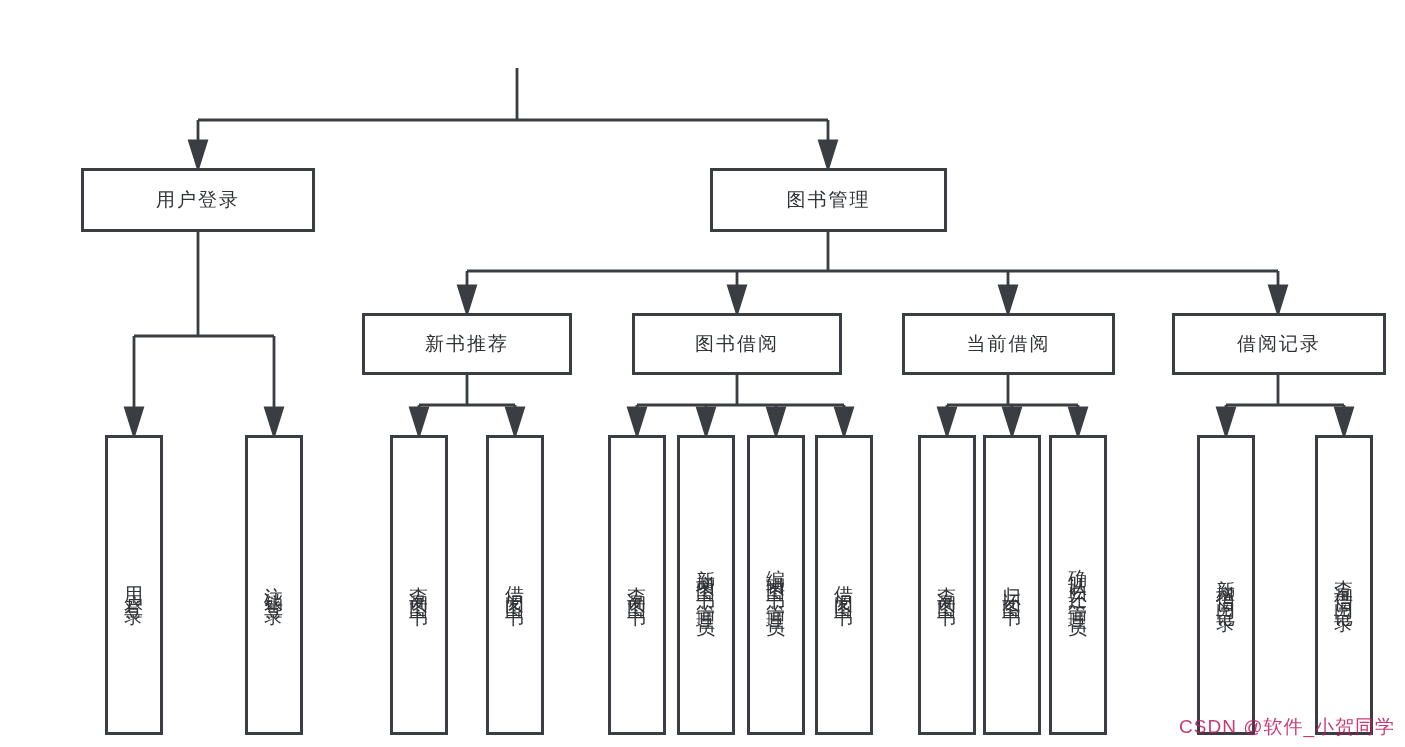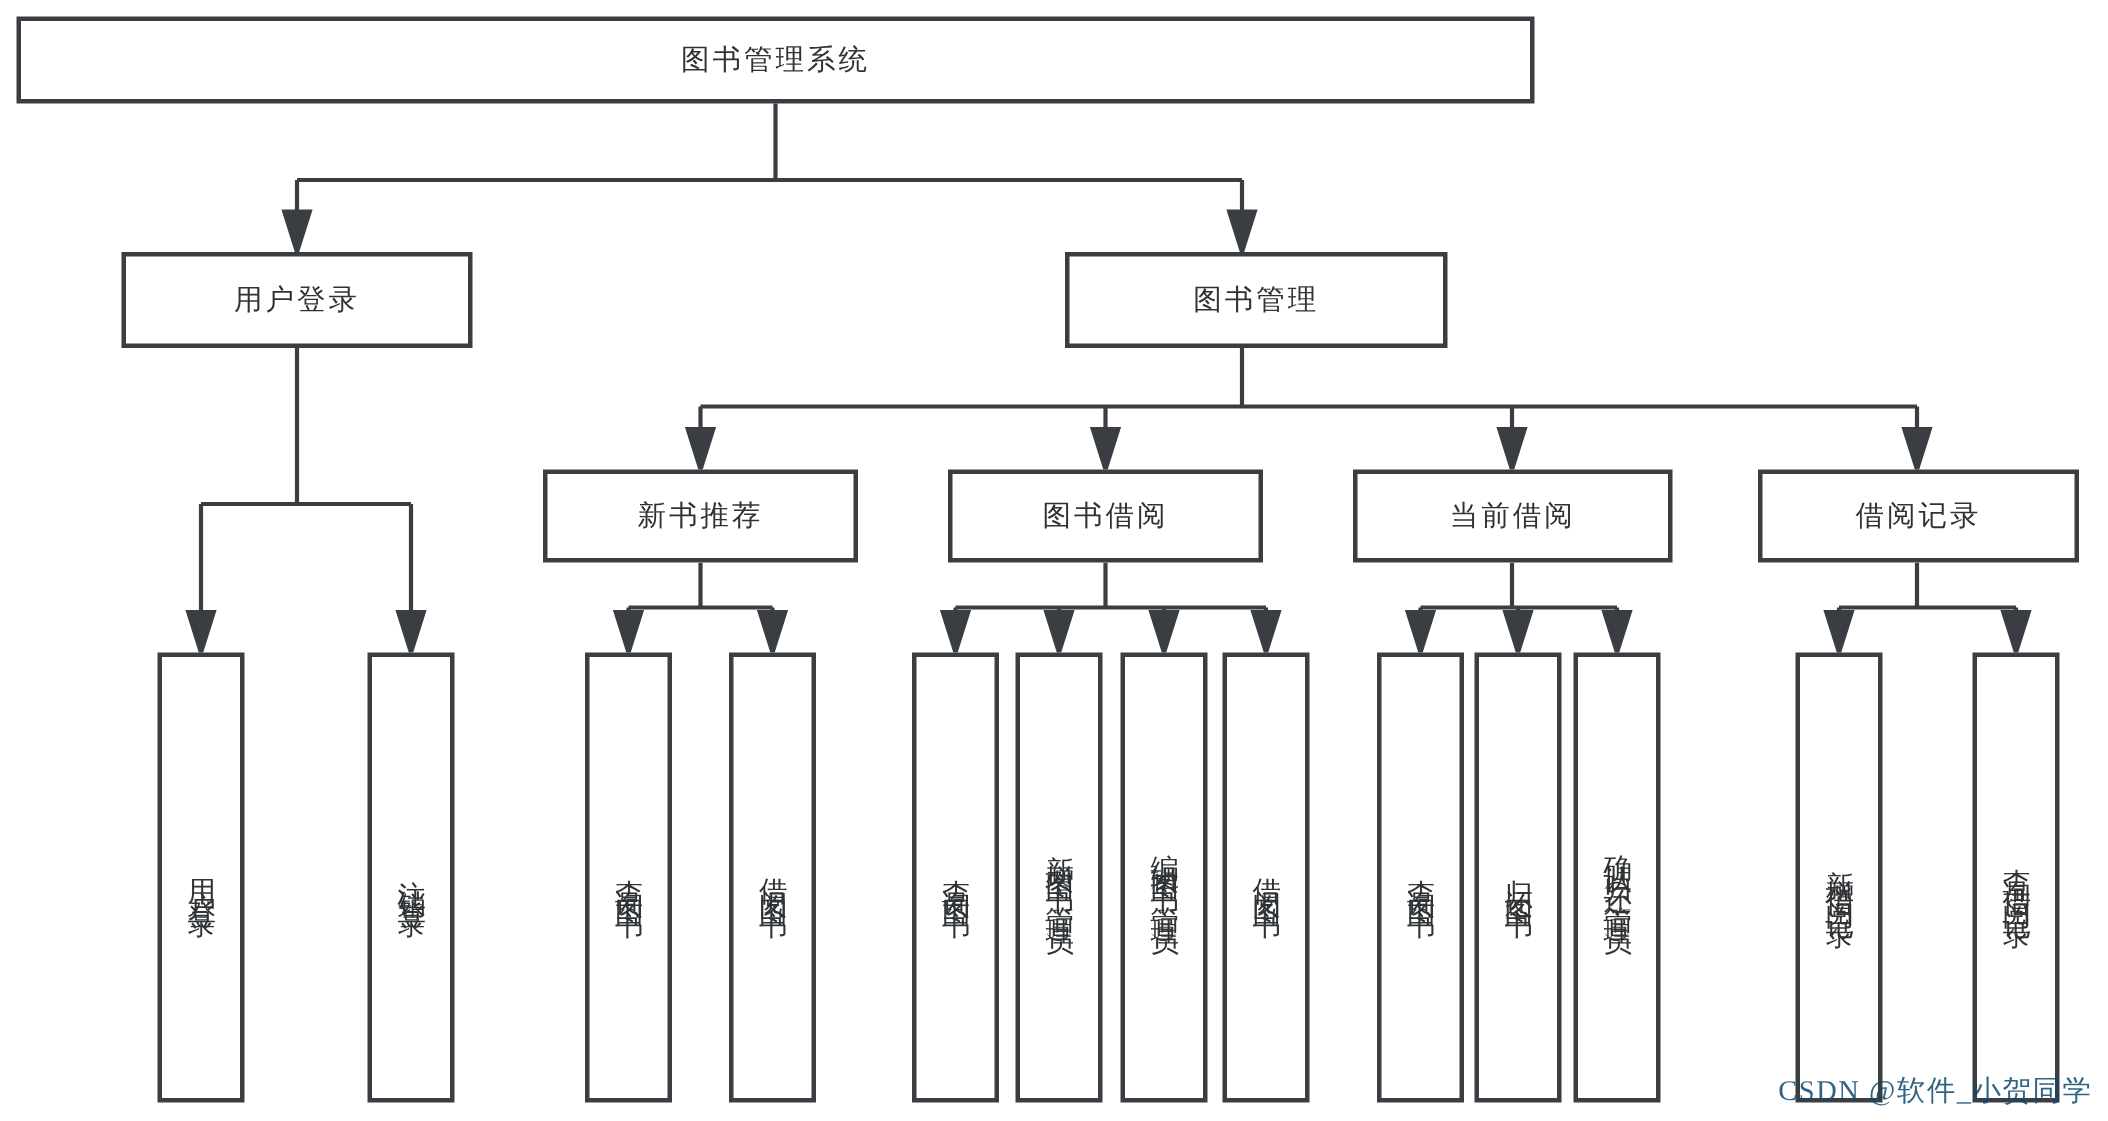--- a/index.html
+++ b/index.html
@@ -40,21 +40,21 @@
     writing-mode: vertical-lr;
     text-orientation: mixed;
     letter-spacing: 7px;
     line-height: 1;
     white-space: nowrap;
   }
   
   #root-box       { left: 11px;   top: 11px;  width: 1012px; height: 58px; }
   .lvl2           { top: 168px; height: 64px; }
   #n-user-login   { left: 81px;  width: 234px; }
-  #n-book-mgmt    { left: 710px; width: 255px; }
+  #n-book-mgmt    { left: 710px; width: 237px; }
   .lvl3           { top: 313px; height: 62px; align-items: center; }
   #n-new-books    { left: 362px;  width: 210px; }
   #n-book-borrow  { left: 632px;  width: 210px; }
   #n-current      { left: 902px;  width: 213px; }
   #n-records      { left: 1172px; width: 214px; }
   .leaf           { top: 435px; height: 300px; width: 58px; }
   #lf-login       { left: 105px; }
   #lf-logout      { left: 245px; }
   #lf-nb-query    { left: 390px; }
   #lf-nb-borrow   { left: 486px; }
@@ -65,25 +65,24 @@
   #lf-cb-query    { left: 918px; }
   #lf-cb-return   { left: 983px; }
   #lf-cb-confirm  { left: 1049px; }
   #lf-rc-add      { left: 1197px; }
   #lf-rc-query    { left: 1315px; }
   #watermark {
     position: absolute;
     top: 714px;
     right: 10px;
     font-size: 19px;
-    color: #0c4a6e;
+    color: #be185d;
     opacity: 0.85;
     z-index: 3;
     letter-spacing: 1px;
-    font-family: Liberation Serif, serif;
   }
 </style>
 </head>
 <body>
 
 <div id="canvas">
 
   <svg id="connectors" viewBox="0 0 1405 747" xmlns="http://www.w3.org/2000/svg">
     <g stroke="#3a3e42" stroke-width="2.8" fill="#3a3e42">
 
@@ -141,23 +140,20 @@
 
       <line x1="1278" y1="375" x2="1278" y2="405"></line>
       <line x1="1226" y1="405" x2="1344" y2="405"></line>
       <line x1="1226" y1="405" x2="1226" y2="417"></line>
       <polygon points="1217.5,408 1234.5,408 1226,435"></polygon>
       <line x1="1344" y1="405" x2="1344" y2="417"></line>
       <polygon points="1335.5,408 1352.5,408 1344,435"></polygon>
     </g>
   </svg>
 
-  <div id="root-box" class="box">
-    <span>图书管理系统</span>
-  </div>
 
   <div id="n-user-login" class="box lvl2">
     <span>用户登录</span>
   </div>
   <div id="n-book-mgmt" class="box lvl2">
     <span>图书管理</span>
   </div>
 
   <div id="n-new-books" class="box lvl3">
     <span>新书推荐</span>

